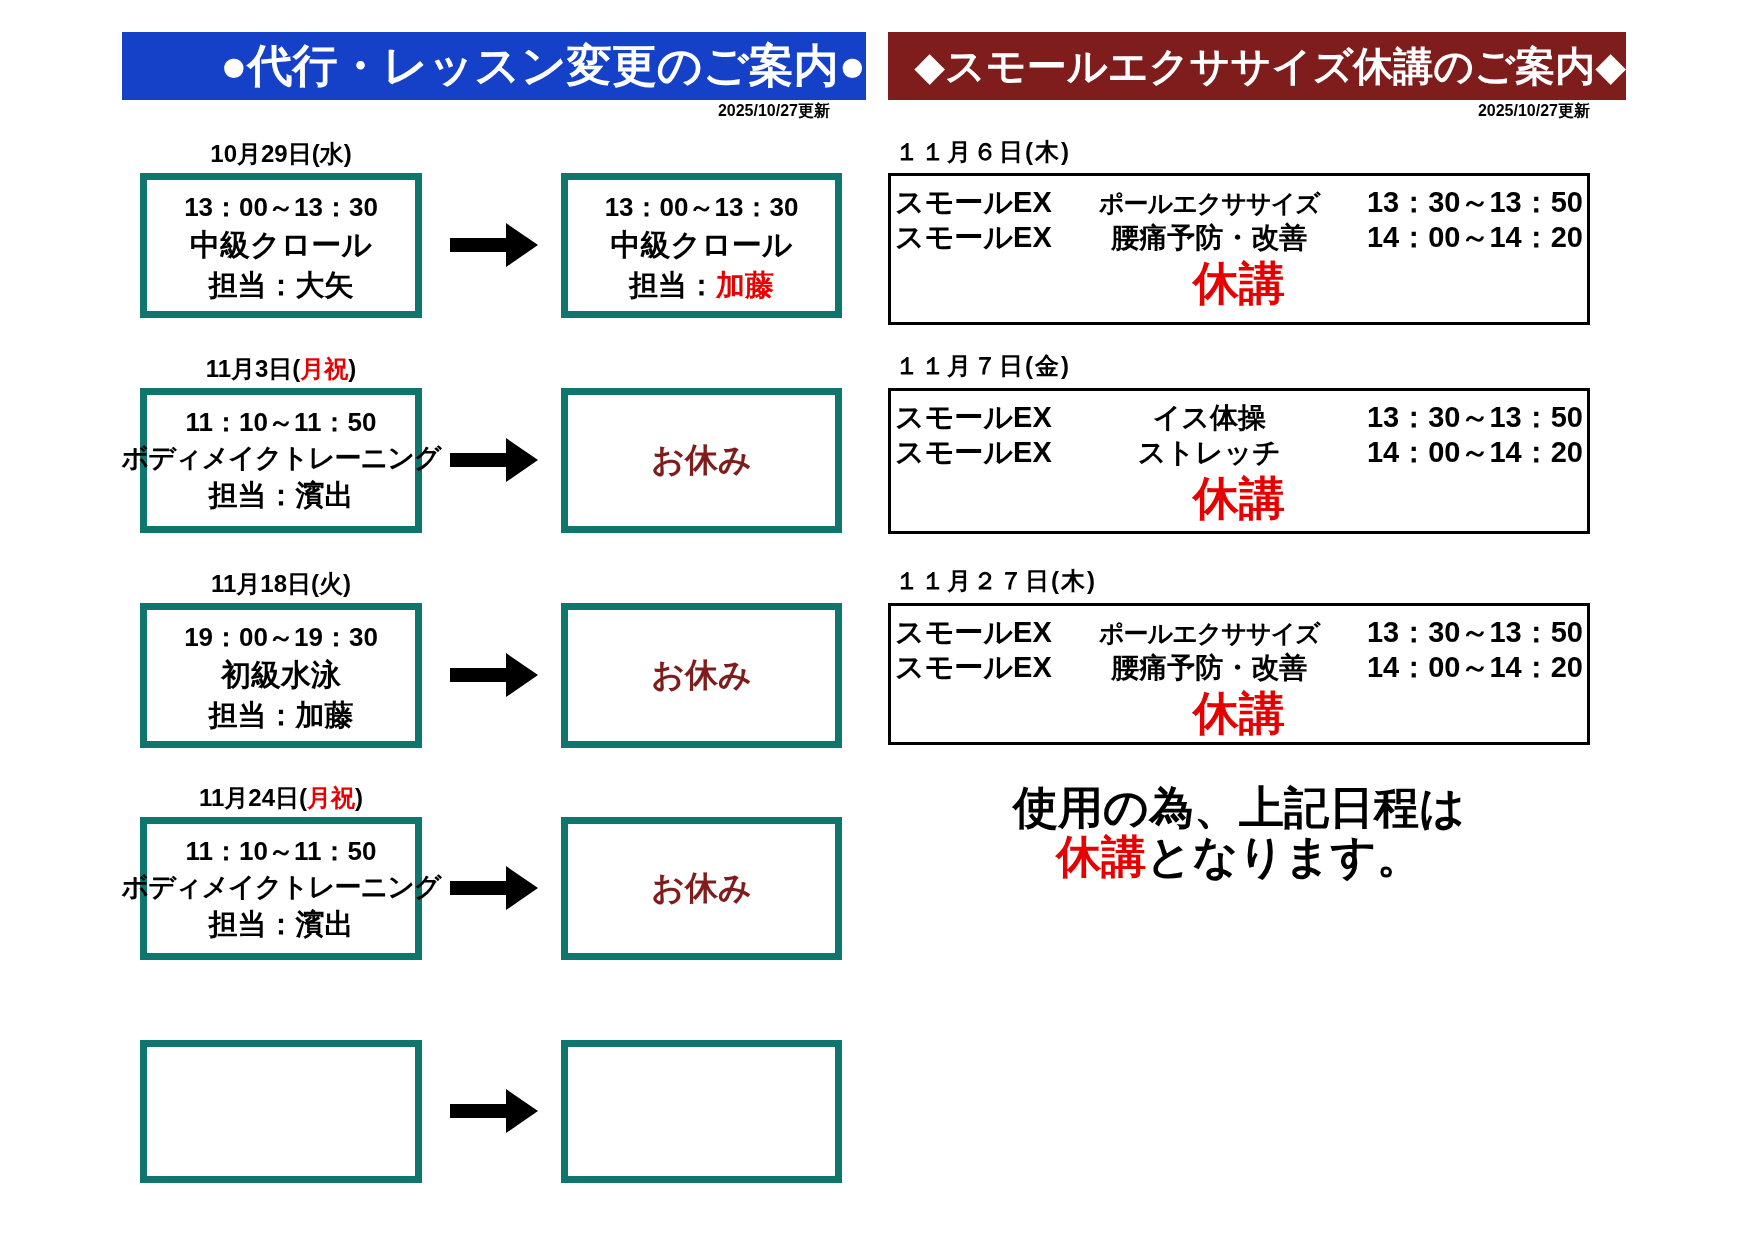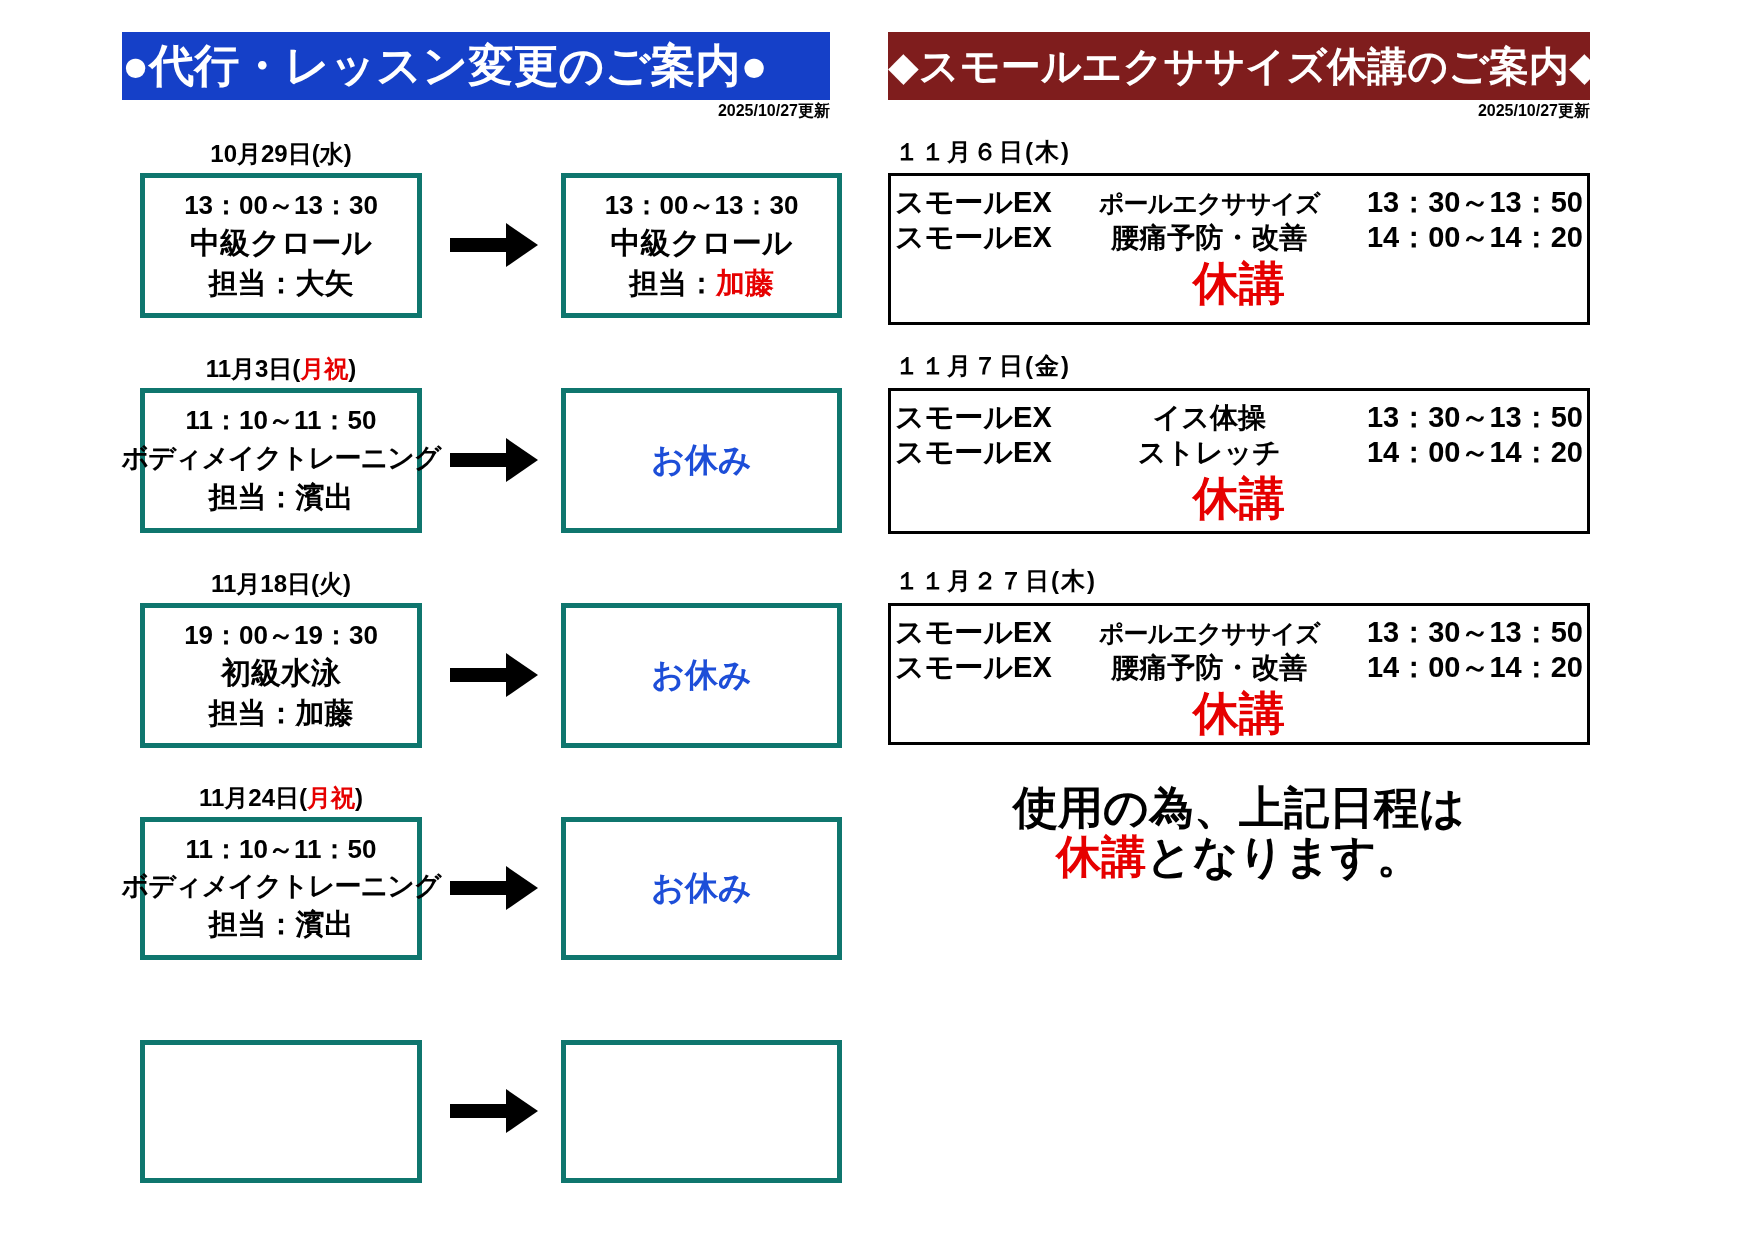--- a/index.html
+++ b/index.html
@@ -3,47 +3,47 @@
 <meta charset="utf-8">
 <style>
   html,body { margin:0; padding:0; background:#ffffff; }
   .page {
     position:relative; width:1754px; height:1240px; background:#ffffff;
     font-family:"Liberation Sans","DejaVu Sans",sans-serif;
     font-weight:bold; color:#000;
     overflow:hidden;
   }
   .banner {
-    position:absolute; display:flex; align-items:center; justify-content:flex-start;
-    color:#ffffff; white-space:nowrap;
+    position:absolute; display:flex; align-items:center; justify-content:flex-end;
+    color:#ffffff; white-space:nowrap;padding-left:36px;
   }
   .banner-left  { left:122px; top:32px; width:708px; height:68px; background:#1540c8; font-size:45px; }
   .banner-right { left:888px; top:32px; width:702px; height:68px; background:#7f1d1d; font-size:40px; }
   .updated { position:absolute; font-size:16px; text-align:right; white-space:nowrap; }
   .updated-left  { left:580px; top:101px; width:250px; }
   .updated-right { left:1340px; top:101px; width:250px; }
 
   .date-heading { position:absolute; font-size:24px; white-space:nowrap; }
   .dh-left { left:140px; width:282px; text-align:center; }
   .dh-right { left:895px; text-align:left; letter-spacing:2px; }
   .red { color:#e60000; }
 
   .lbox {
-    position:absolute; border:5px solid #0f766e; background:#fff; box-sizing:border-box;
+    position:absolute; border:7px solid #0f766e; background:#fff; box-sizing:border-box;
     display:flex; flex-direction:column; align-items:center; justify-content:space-between;
     padding:10px 4px; text-align:center;
   }
   .colA { left:140px; width:282px; }
   .colB { left:561px; width:281px; }
   .lbox .time   { font-size:26px; white-space:nowrap; }
   .lbox .lesson { font-size:30px; white-space:nowrap; }
   .lbox .lesson-small { font-size:27px; white-space:nowrap; letter-spacing:-1px; }
   .lbox .staff  { font-size:29px; white-space:nowrap; }
   .lbox-rest { justify-content:center; }
-  .rest { font-size:33px; color:#1d4ed8; white-space:nowrap; }
+  .rest { font-size:33px; color:#7f1d1d; white-space:nowrap; }
 
   .arrow { position:absolute; width:88px; height:46px; left:450px; }
 
   .rbox {
     position:absolute; left:888px; width:702px; border:3px solid #000; background:#fff;
     box-sizing:border-box; display:flex; flex-direction:column; align-items:center;
     padding-top:9px;
   }
   .rline {
     display:flex; width:100%; padding:0 4px; box-sizing:border-box;

